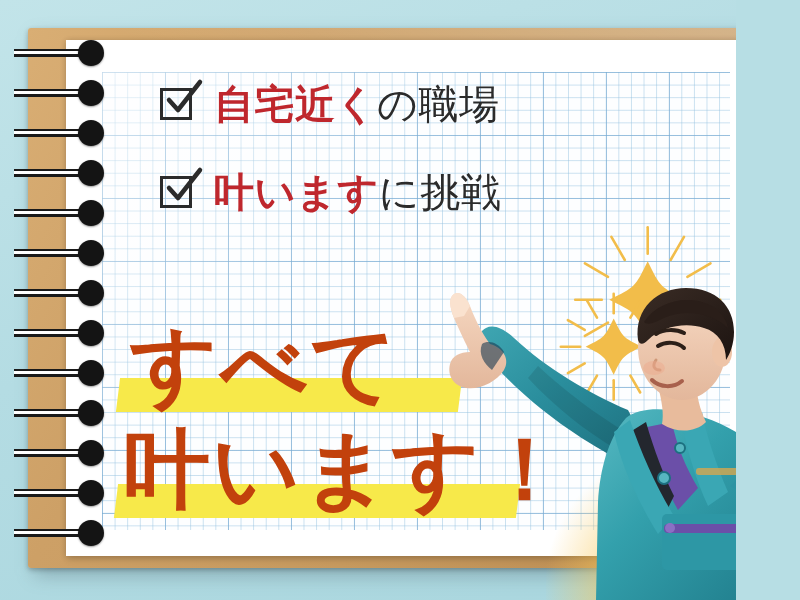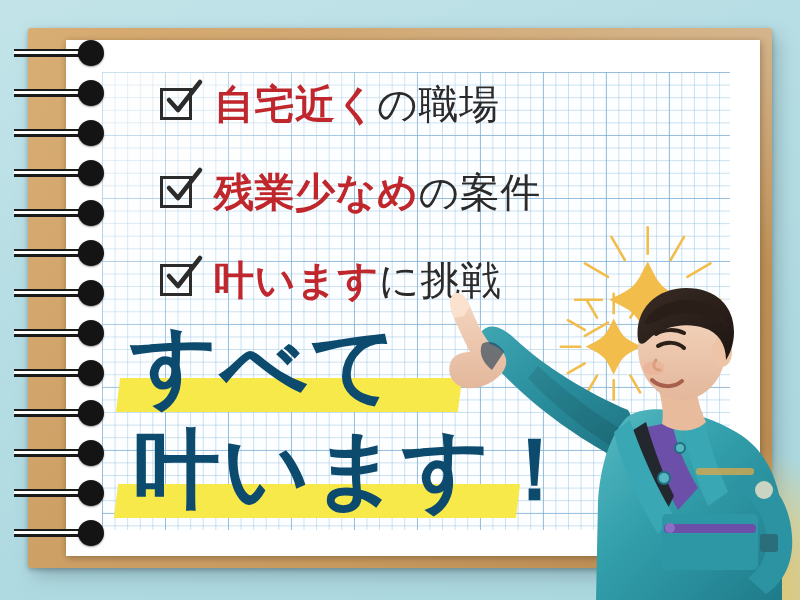--- a/index.html
+++ b/index.html
@@ -3,21 +3,21 @@
 <meta charset="utf-8">
 <title>job-ad-banner</title>
 <style>
   html,body{margin:0;padding:0;}
   body{
     width:800px;height:600px;overflow:hidden;
     background:#b7dee4;
     font-family:"Liberation Sans","DejaVu Sans",sans-serif;
     position:relative;
   }
-  #stage{position:absolute;inset:0;width:800px;height:600px;overflow:hidden;}
+  #stage{position:absolute;inset:0;width:736px;height:600px;overflow:hidden;}
 
   
   .bg{position:absolute;inset:0;background:#b8dfe5;}
   .bg-grad{position:absolute;inset:0;
     background:linear-gradient(160deg,#c2e4e9 0%,#b4dce3 45%,#a9d6de 100%);}
 
   
   .notebook{position:absolute;left:28px;top:28px;width:744px;height:542px;}
   .nb-shadow{position:absolute;left:6px;top:8px;width:744px;height:540px;
     background:rgba(60,80,90,.30);filter:blur(9px);border-radius:4px;}
@@ -69,24 +69,24 @@
     font-family:"DejaVu Sans","Liberation Sans",sans-serif;letter-spacing:.5px;}
   .ctext .hl{color:#bf272d;font-weight:700;}
 
   
   .slogan{position:absolute;left:112px;top:322px;width:470px;}
   .marker{position:absolute;height:34px;background:#f7e94a;
     transform:skewX(-7deg);z-index:1;}
   .marker.m1{left:6px;top:56px;width:342px;}
   .marker.m2{left:4px;top:162px;width:402px;}
   .sl-text{position:absolute;z-index:2;font-size:86px;line-height:1;
-    color:#0c4a6e;font-weight:700;white-space:nowrap;
+    color:#c2410c;font-weight:700;white-space:nowrap;
     font-family:"DejaVu Sans","Liberation Sans",sans-serif;letter-spacing:2px;}
   .sl-text.t1{left:18px;top:0;}
-  .sl-text.t2{left:22px;top:104px;}
+  .sl-text.t2{left:12px;top:104px;}
 
   
   .sparkle{position:absolute;z-index:3;}
 
   
   .person{position:absolute;z-index:4;pointer-events:none;}
   .person svg{display:block;}
 
   
   .warmglow{position:absolute;right:0;bottom:0;width:190px;height:150px;z-index:3;
@@ -170,29 +170,20 @@
 
   <div class="checklist" id="checklist">
       <div class="check-row">
         <div class="cbox">
           <div class="sq"></div>
           <svg class="tick" viewBox="0 0 42 42">
             <path d="M7 22 L16 32 L38 4" stroke="#2b2b2b" stroke-width="4.5" fill="none" stroke-linecap="round" stroke-linejoin="round"></path>
           </svg>
         </div>
         <div class="ctext"><span class="hl">自宅近く</span><span>の職場</span></div>
-      </div>
-      <div class="check-row">
-        <div class="cbox">
-          <div class="sq"></div>
-          <svg class="tick" viewBox="0 0 42 42">
-            <path d="M7 22 L16 32 L38 4" stroke="#2b2b2b" stroke-width="4.5" fill="none" stroke-linecap="round" stroke-linejoin="round"></path>
-          </svg>
-        </div>
-        <div class="ctext"><span class="hl">残業少なめ</span><span>の案件</span></div>
       </div>
       <div class="check-row">
         <div class="cbox">
           <div class="sq"></div>
           <svg class="tick" viewBox="0 0 42 42">
             <path d="M7 22 L16 32 L38 4" stroke="#2b2b2b" stroke-width="4.5" fill="none" stroke-linecap="round" stroke-linejoin="round"></path>
           </svg>
         </div>
         <div class="ctext"><span class="hl">叶います</span><span>に挑戦</span></div>
       </div>

